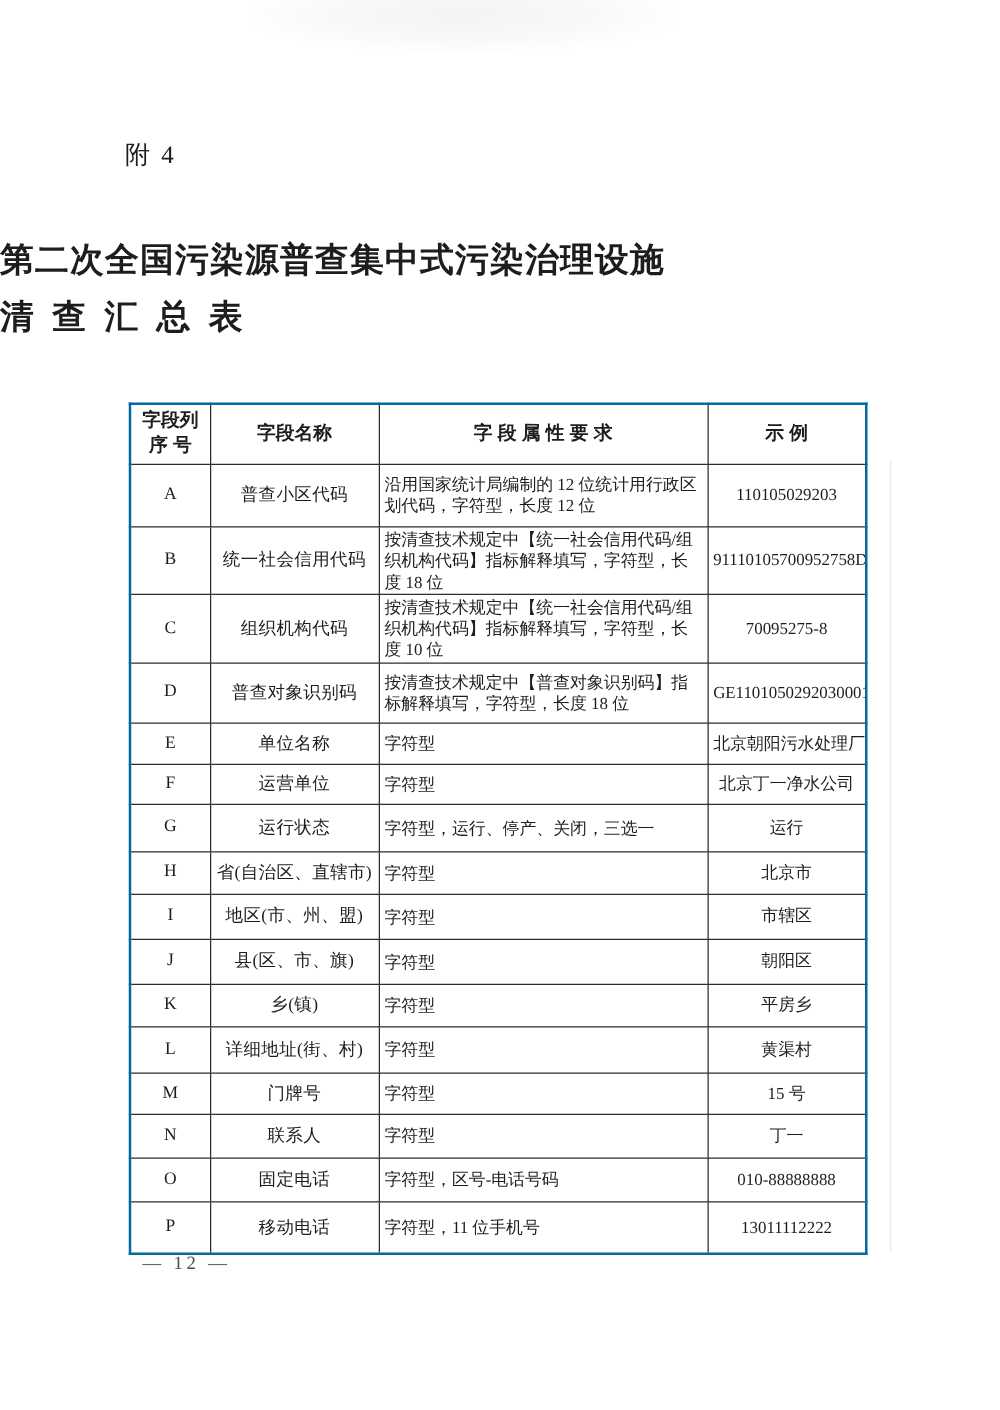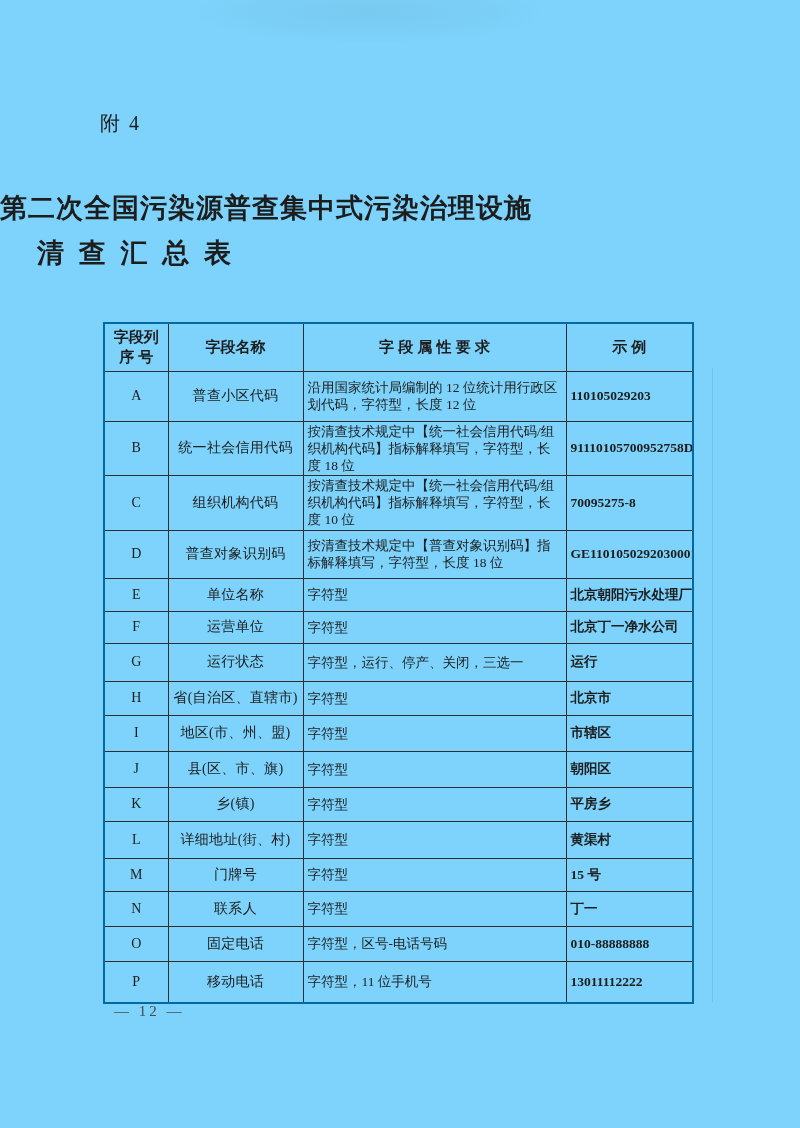--- a/index.html
+++ b/index.html
@@ -1,21 +1,21 @@
 <!DOCTYPE html>
 <html><head>
 <meta charset="utf-8">
 <style>
   html, body { margin: 0; padding: 0; background: #e8e8e8; }
   .page {
     position: relative;
     width: 800px;
     height: 1128px;
     margin: 0 auto;
-    background: #7dd3fc;
+    background: #ffffff;
     overflow: hidden;
     font-family: "Liberation Serif", "DejaVu Serif", serif;
     color: #1d1d1d;
   }
   .smudge {
     position: absolute;
     left: 200px; top: -18px;
     width: 340px; height: 60px;
     background: radial-gradient(ellipse at center, rgba(60,60,60,0.06) 0%, rgba(60,60,60,0.03) 45%, rgba(0,0,0,0) 75%);
     pointer-events: none;
@@ -38,21 +38,20 @@
     letter-spacing: 1px;
     line-height: 32px;
   }
   .title-line2 {
     margin-top: 13px;
     font-size: 27px;
     font-weight: bold;
     letter-spacing: 4px;
     line-height: 32px;
     white-space: pre;
-    padding-left: 37px;
   }
   table.summary {
     position: absolute;
     left: 103px; top: 322px;
     width: 589px;
     border-collapse: collapse;
     table-layout: fixed;
     border: 2px solid #0369a1;
   }
   table.summary th, table.summary td {
@@ -84,25 +83,24 @@
     letter-spacing: 0.3px;
   }
   td.req {
     text-align: left;
     font-size: 13.5px;
     line-height: 17px;
     padding: 2px 3px 2px 5px;
     margin-top: 20px;
   }
   td.example {
-    text-align: left;
+    text-align: center;
     font-size: 13.5px;
     padding-left: 4px;
     white-space: nowrap;
-    font-weight: bold;
   }
   .page-number {
     position: absolute;
     left: 114px; top: 1003px;
     font-size: 15px;
     color: #4a4a4a;
     letter-spacing: 3px;
     white-space: pre;
   }
   .scan-line {

